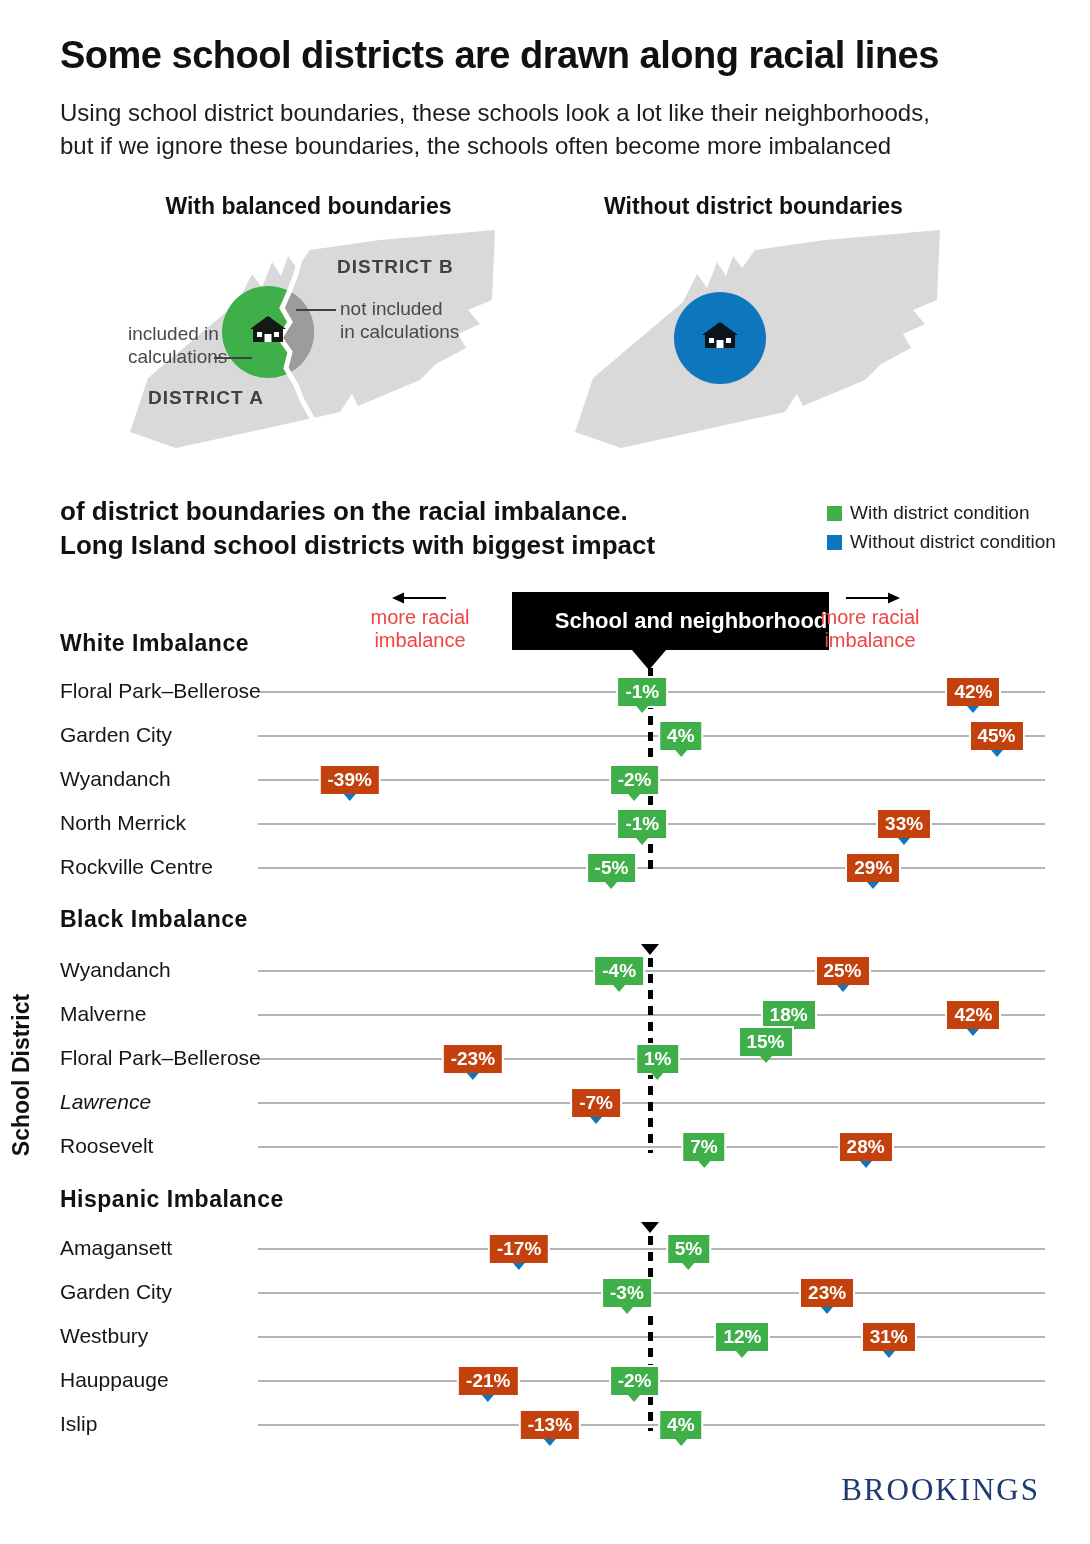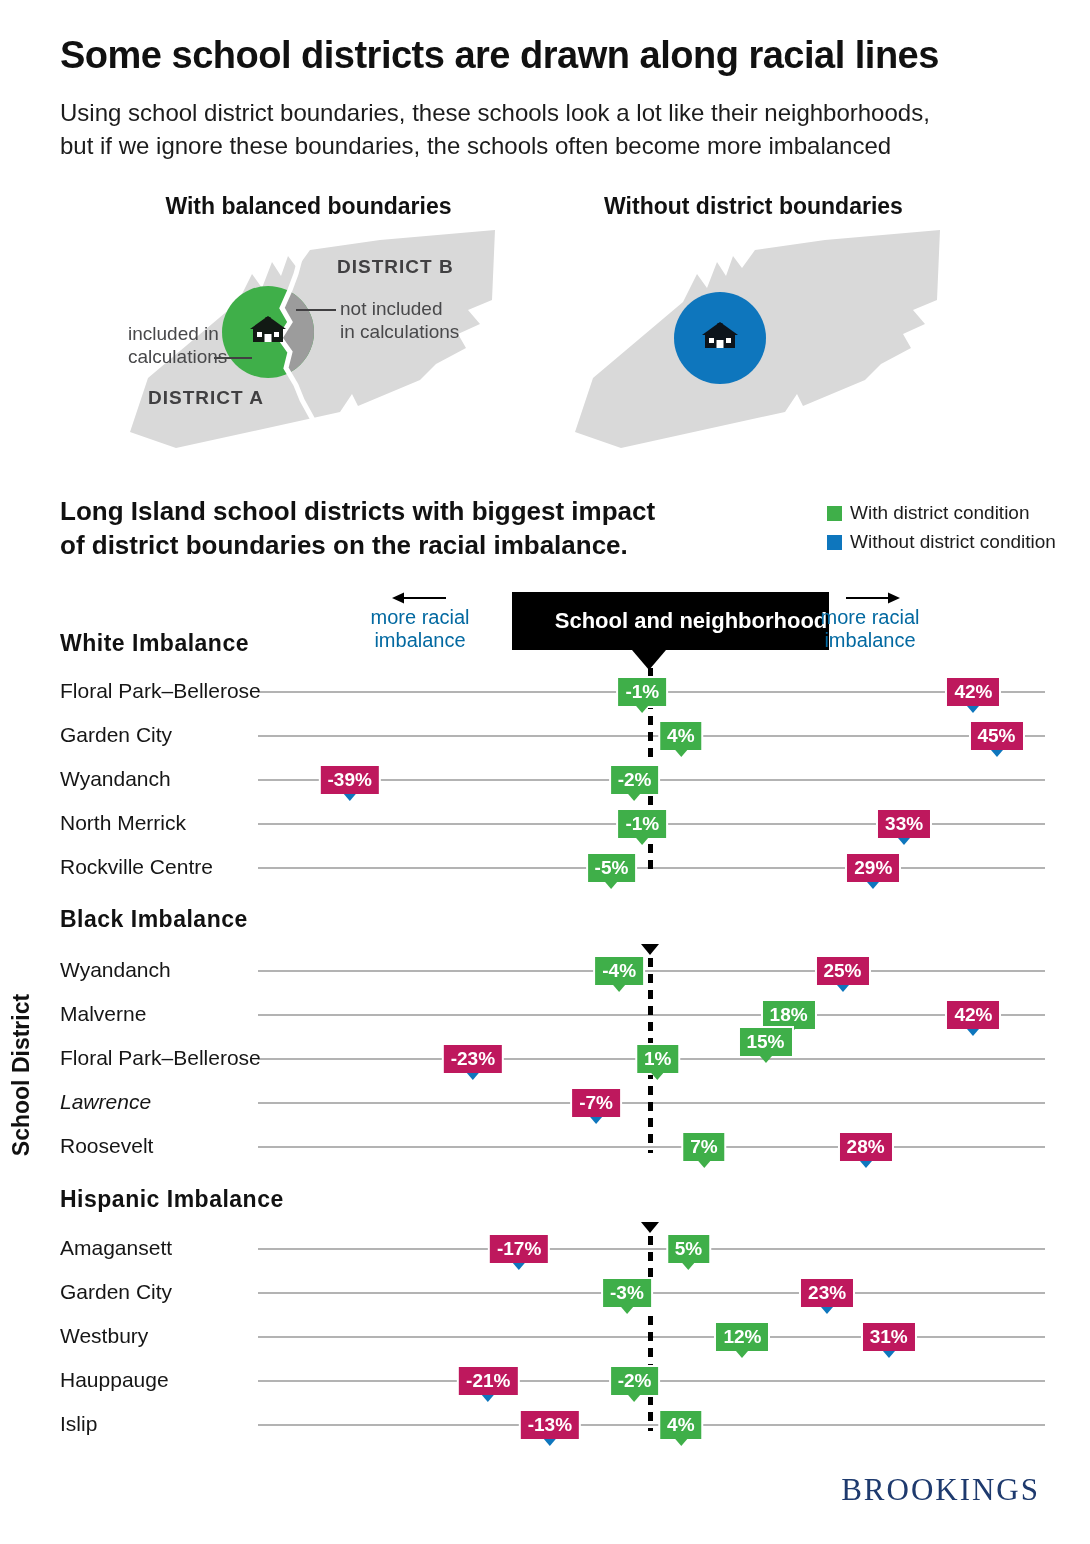--- a/index.html
+++ b/index.html
@@ -16,39 +16,39 @@
   .map-label{font-size:19px;font-weight:bold;letter-spacing:1px;color:#414042;}
   .map-note{font-size:19px;line-height:23px;color:#48484a;}
 
   
   #chart-heading{left:60px;top:494px;width:740px;font-size:26px;line-height:34px;font-weight:bold;color:#111;}
   .legend-row{display:flex;align-items:center;gap:8px;height:24px;}
   .legend-swatch{width:15px;height:15px;flex:0 0 15px;}
   .legend-label{font-size:19px;color:#1c1c1c;}
 
   
-  .axis-note{font-size:20px;line-height:23px;text-align:center;color:#0369a1;font-weight:bold;}
+  .axis-note{font-size:20px;line-height:23px;text-align:center;color:#ef4444;font-weight:bold;}
   #callout{left:512px;top:592px;width:276px;height:58px;background:#000;color:#fff;
            display:flex;flex-direction:column;justify-content:center;text-align:center;
            font-size:22px;line-height:26px;font-weight:bold;padding-left:41px;}
   #callout-pointer{left:632px;top:650px;width:0;height:0;
            border-left:17px solid transparent;border-right:17px solid transparent;border-top:20px solid #000;}
 
   
   .sec-header{left:60px;font-size:23px;font-weight:bold;letter-spacing:0.5px;color:#111;}
   .row-label{left:60px;width:196px;font-size:21px;color:#161616;white-space:nowrap;}
   .row-line{left:258px;width:787px;height:2px;background:#b3b3b3;}
   .dash-line{width:5px;background:repeating-linear-gradient(to bottom,#000 0 9px,transparent 9px 16px);}
   .tri-marker{width:0;height:0;border-left:9px solid transparent;border-right:9px solid transparent;border-top:11px solid #000;}
   .tag{height:28px;line-height:28px;padding:0 7px;font-size:19px;font-weight:bold;color:#fff;
        transform:translate(-50%,-50%);white-space:nowrap;box-shadow:0 0 0 2px #fff;}
   .tag:after{content:"";position:absolute;left:50%;top:100%;margin-left:-6px;width:0;height:0;
        border-left:6px solid transparent;border-right:6px solid transparent;border-top:7px solid transparent;}
   .tag.green{background:#3faf49;}  .tag.green:after{border-top-color:#3faf49;}
-  .tag.blue{background:#be185d;}   .tag.blue:after{border-top-color:#0e76bd;}
+  .tag.blue{background:#c2410c;}   .tag.blue:after{border-top-color:#0e76bd;}
 
   #y-axis-wrap{left:0px;top:950px;width:42px;height:250px;}
   #y-axis-label{position:absolute;top:50%;left:50%;transform:translate(-50%,-50%) rotate(-90deg);
         white-space:nowrap;font-size:23px;font-weight:bold;color:#111;}
 
   #brand{right:50px;top:1472px;font-family:"Liberation Serif","DejaVu Serif",serif;
          font-size:31px;letter-spacing:2px;color:#1e3a6e;}
 </style>
 </head>
 <body>
@@ -102,22 +102,22 @@
       <path d="M-18,-3 L0,-16 L18,-3 Z" fill="#0c141c"></path>
       <rect x="-2.5" y="-15" width="5" height="5" fill="#0c141c"></rect>
       <rect x="-15" y="-4" width="30" height="14" fill="#0c141c"></rect>
       <rect x="-3.5" y="2" width="7" height="8" fill="#ffffff"></rect>
       <rect x="-11" y="0" width="5" height="5" fill="#ffffff"></rect>
       <rect x="6" y="0" width="5" height="5" fill="#ffffff"></rect>
     </g>
   </svg>
 
   <div class="abs" id="chart-heading">
+    <div>of district boundaries on the racial imbalance.</div>
     <div>Long Island school districts with biggest impact</div>
-    <div>of district boundaries on the racial imbalance.</div>
   </div>
   <div class="abs" style="left:827px;top:501px;">
     <div class="legend-row">
       <span class="legend-swatch" style="background: rgb(63, 175, 73);"></span>
       <span class="legend-label">With district condition</span>
     </div>
     <div class="legend-row" style="margin-top:5px;">
       <span class="legend-swatch" style="background: rgb(14, 118, 189);"></span>
       <span class="legend-label">Without district condition</span>
     </div>

